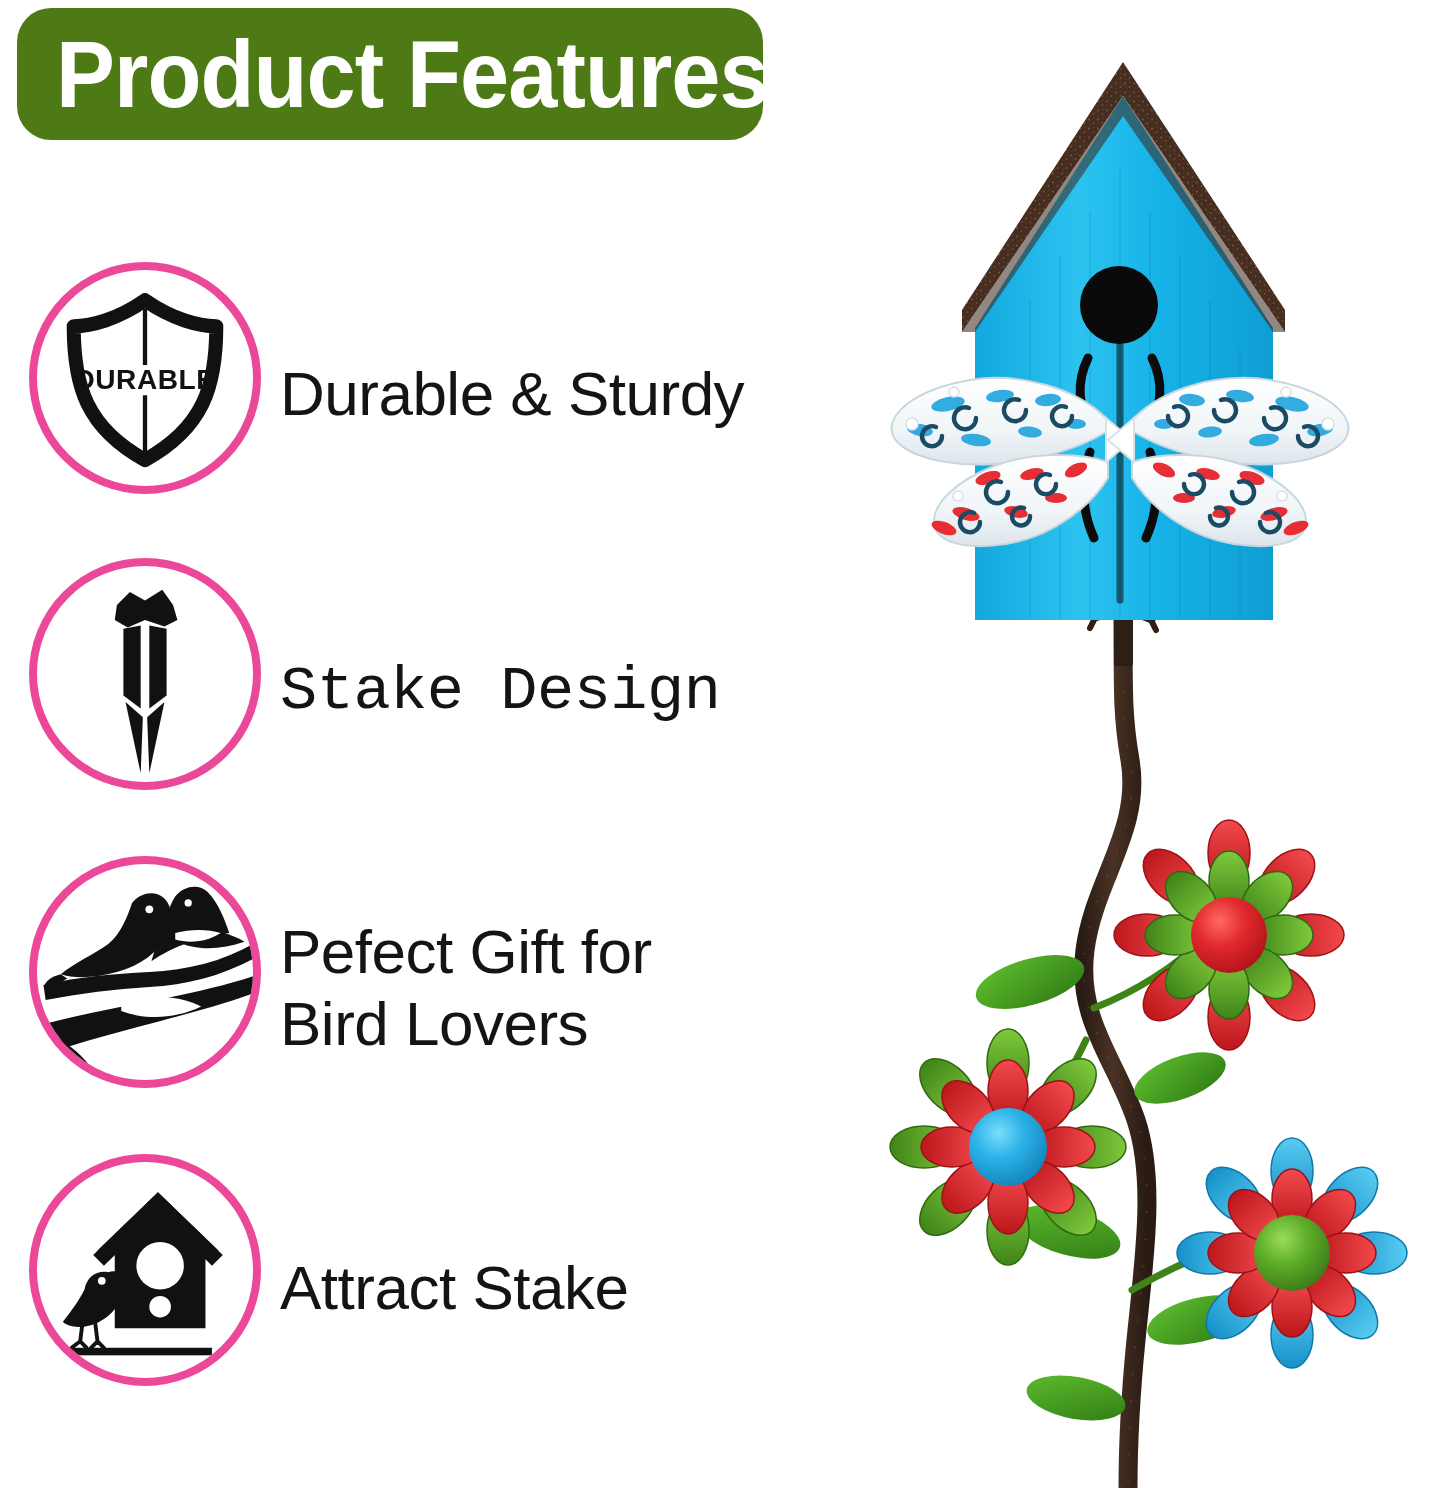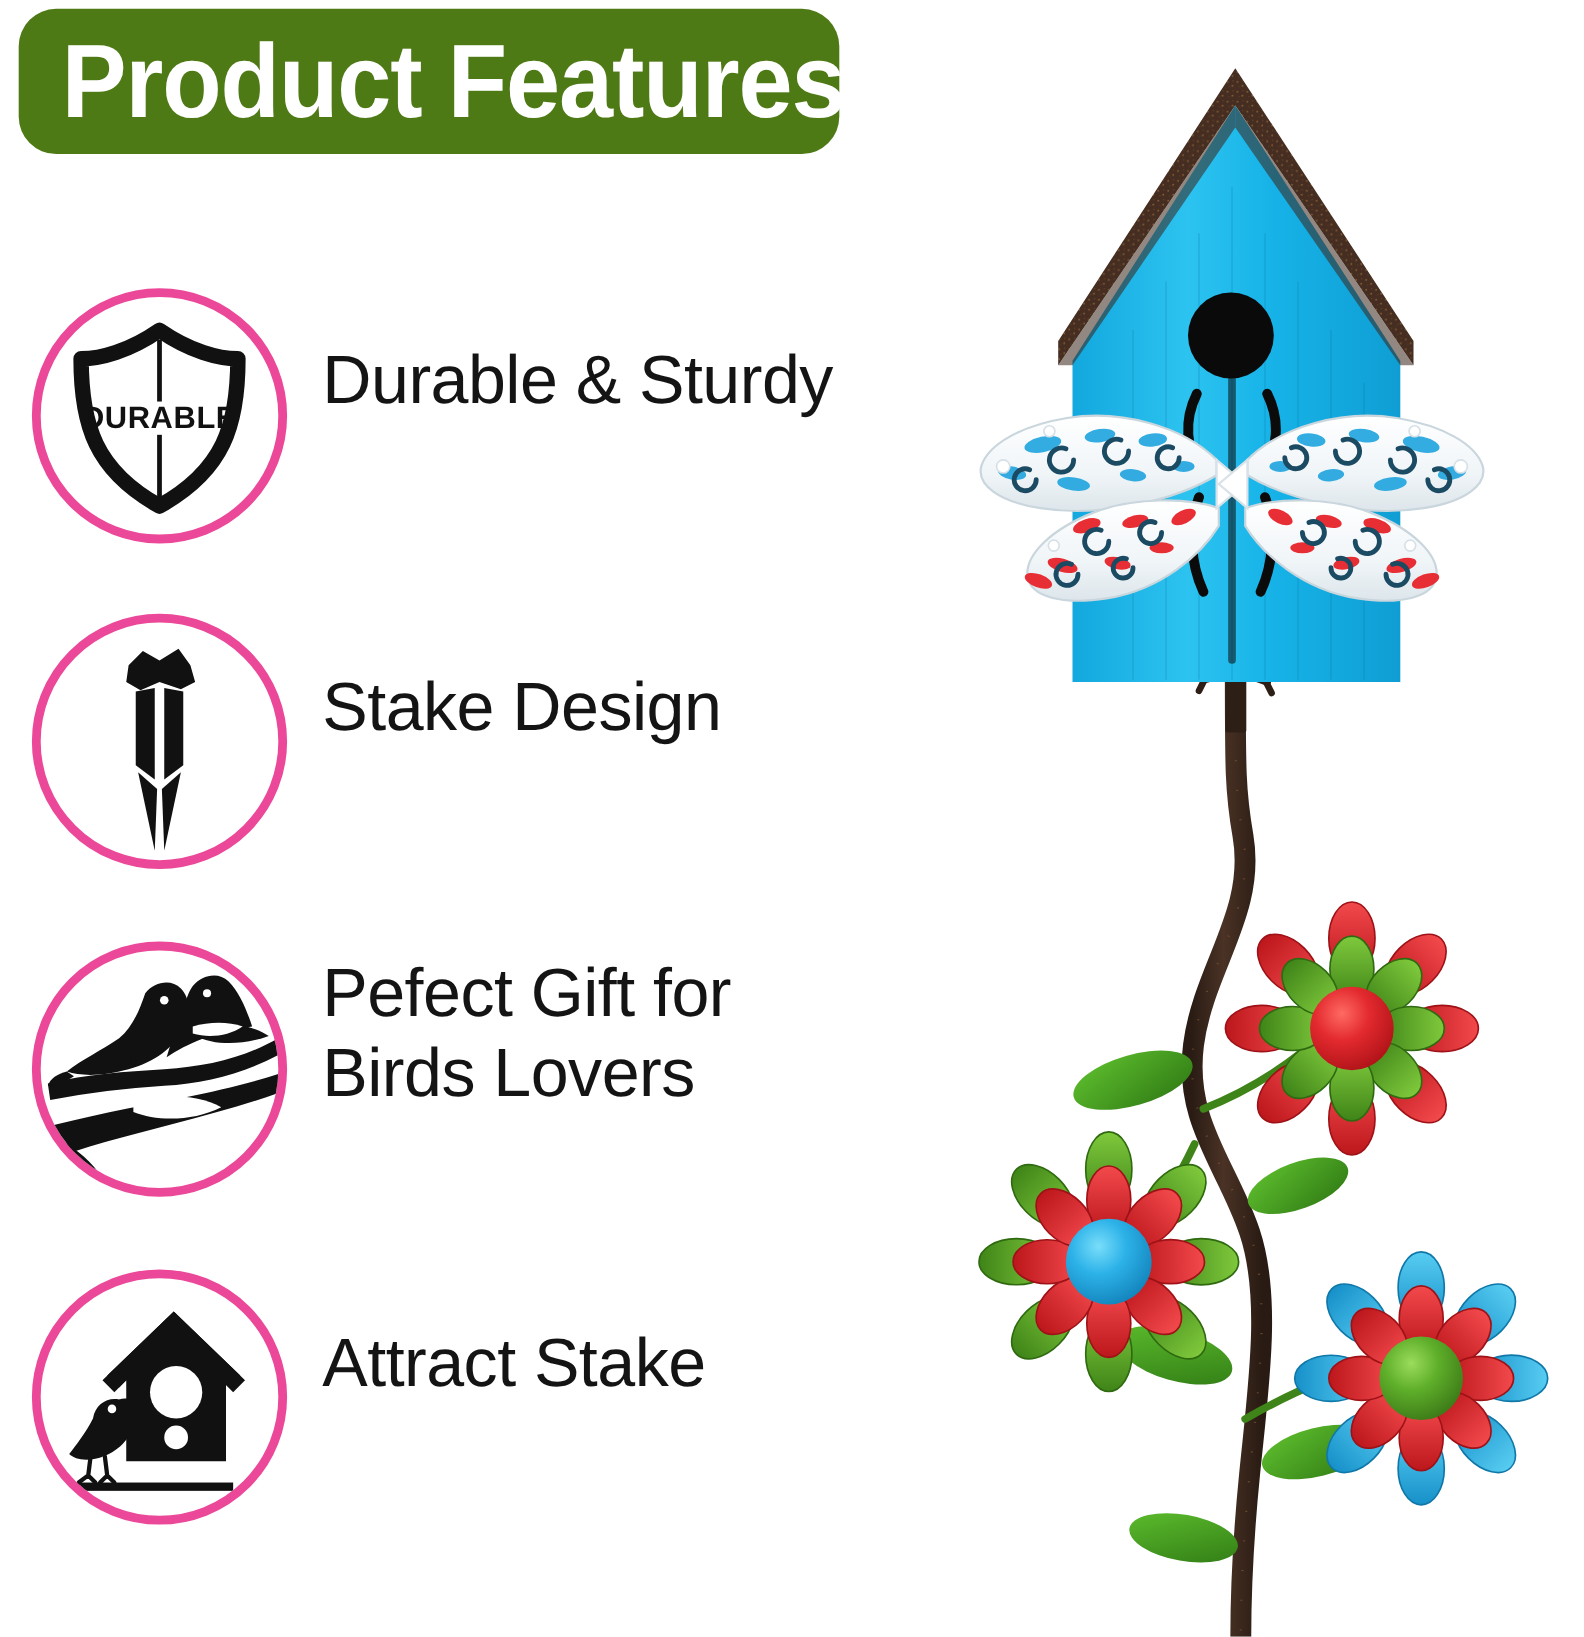--- a/index.html
+++ b/index.html
@@ -51,30 +51,31 @@
     background:#fff;
     display:flex; align-items:center; justify-content:center;
     overflow:hidden;
   }
   .feature-row.r1 .feature-icon-ring{ top:4px; }
   .feature-row.r2 .feature-icon-ring{ top:2px; }
   .feature-row.r3 .feature-icon-ring{ top:2px; }
   .feature-row.r4 .feature-icon-ring{ top:2px; }
 
   .feature-label{
-    position:absolute; left:293px;
+    position:absolute; left:280px;
     font-size:62px;
     font-weight:normal;
     line-height:1.16;
     color:#141414;
     letter-spacing:-0.5px;
     white-space:pre-line;
+    margin-top:48px;
   }
   .feature-row.r1 .feature-label{ top:52px; }
-  .feature-row.r2 .feature-label{ top:52px; }
+  .feature-row.r2 .feature-label{ top:52px;font-family:Liberation Mono, monospace; }
   .feature-row.r3 .feature-label{ top:14px; }
   .feature-row.r4 .feature-label{ top:52px; }
 
   
   .product-figure{
     position:absolute;
     left:880px; top:0;
     width:560px; height:1488px;
   }
   .product-svg{ display:block; width:100%; height:100%; }
@@ -136,21 +137,21 @@
         <path d="M22 102 C 14 104 8 108 6 114 C 14 114 22 110 28 106 Z" fill="#111"></path>
         <circle cx="104" cy="42" r="3.6" fill="#fff"></circle>
         <path d="M66 84 L68 98 M76 82 L78 96" stroke="#111" stroke-width="4" fill="none"></path>
 
         <path d="M128 30 C 136 20 150 18 158 26 C 168 36 174 52 178 64 C 164 66 146 70 132 76 C 120 81 112 86 106 90 C 110 76 116 60 120 48 C 123 40 125 34 128 30 Z" fill="#111"></path>
         <circle cx="140" cy="36" r="3.4" fill="#fff"></circle>
         <path d="M128 64 C 142 60 158 60 170 64 C 158 72 142 74 128 70 Z" fill="#fff"></path>
       </svg>
     </div>
     <div class="feature-label">Pefect Gift for
-Birds Lovers</div>
+Bird Lovers</div>
   </div>
 
   <div class="feature-row r4">
     <div class="feature-icon-ring">
       <svg viewBox="0 0 200 200" width="222" height="222" aria-hidden="true">
 
         <path d="M112 28 L168 82 L160 90 L156 86 L156 154 L72 154 L72 86 L66 92 L56 82 Z" fill="#111"></path>
 
         <path d="M112 28 L172 86 L162 96 L112 46 L62 96 L52 86 Z" fill="#111"></path>
 

